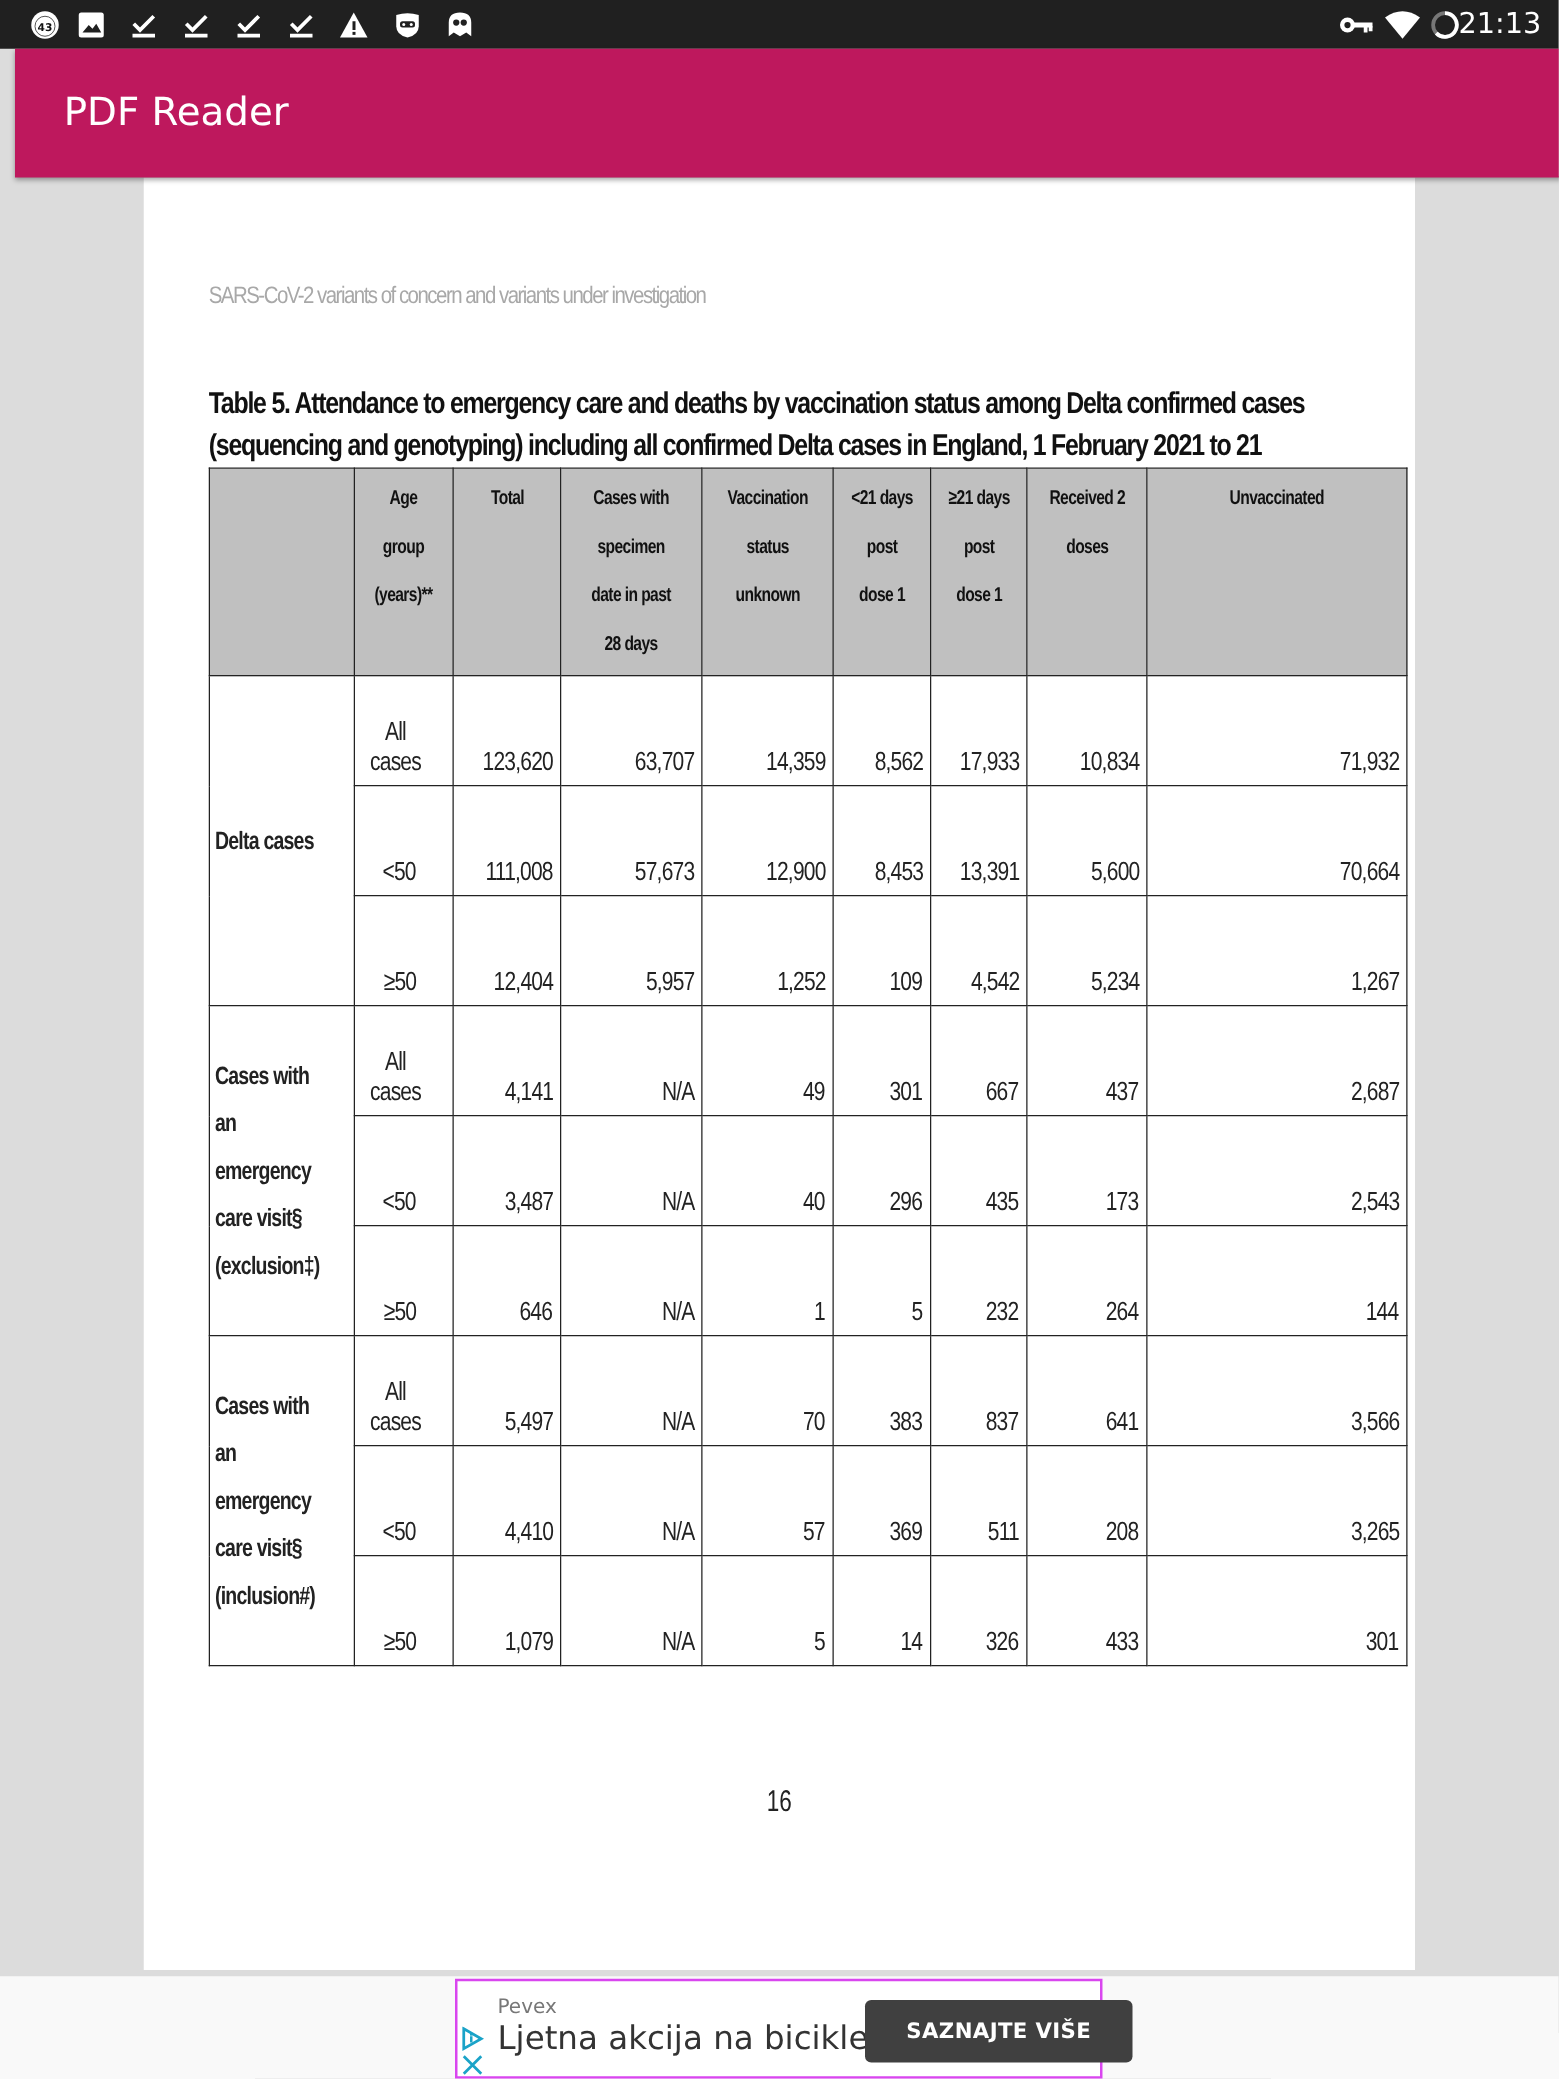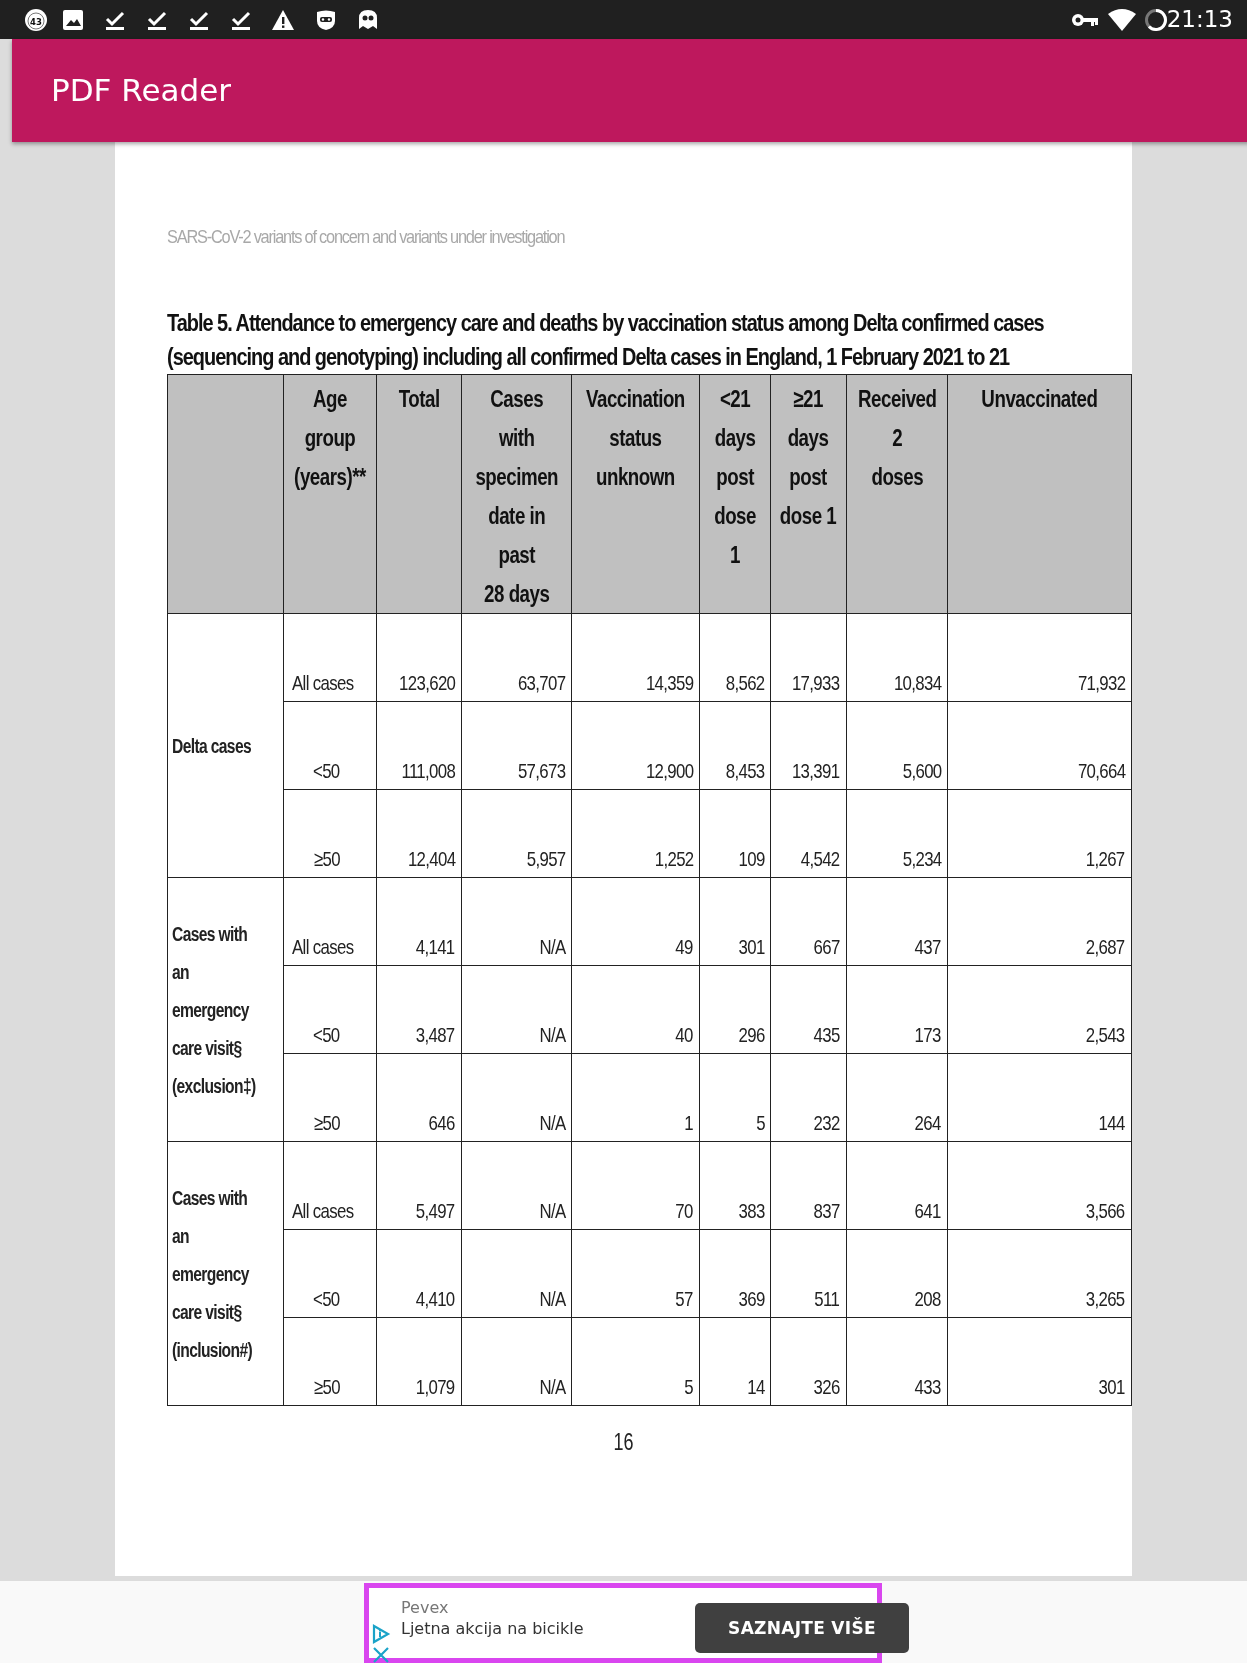--- a/index.html
+++ b/index.html
@@ -18,40 +18,40 @@
   
   #viewport { position: absolute; left: 0; top: 142px; width: 1247px; height: 1440px; background: #dcdcdc; }
   #page { position: absolute; left: 115px; top: 0; width: 1017px; height: 1434px; background: #fff; }
 
   .running-header { position: absolute; left: 52px; top: 84px; font-size: 19px; color: #a8a8a8; letter-spacing: -1.4px; transform: scaleX(0.86); transform-origin: left; white-space: nowrap; }
   .table-caption { position: absolute; left: 52px; top: 164px; width: 1060px; font-size: 24px; font-weight: bold; color: #111; line-height: 34px; letter-spacing: -1.2px; transform: scaleX(0.83); transform-origin: left; }
 
   
   #data-table { position: absolute; left: 52px; top: 232px; border-collapse: collapse; table-layout: fixed; }
   #data-table th, #data-table td { border: 1.5px solid #222; }
-  #data-table th { background: #c0c0c0; vertical-align: top; font-weight: bold; font-size: 24px; line-height: 39px; color: #111; padding-top: 4px; text-align: center; }
+  #data-table th { background: #c0c0c0; vertical-align: top; font-weight: bold; font-size: 16px; line-height: 39px; color: #111; padding-top: 4px; text-align: center; }
   #data-table th span { display: inline-block; transform: scaleX(0.78); letter-spacing: -0.6px; white-space: pre-line; }
   #data-table thead tr { height: 166px; }
   #data-table tbody tr { height: 88px; }
   #data-table td { vertical-align: bottom; font-size: 21px; color: #222; padding: 0 6px 6px 6px; letter-spacing: -0.8px; }
   #data-table td .sq { display: inline-block; transform: scaleX(0.8); }
   #data-table td.num { text-align: right; }
   #data-table td.num .sq { transform-origin: right; }
   #data-table td.age { text-align: center; }
   #data-table td.age .sq { transform-origin: left; }
   #data-table td.group { vertical-align: middle; text-align: left; line-height: 38px; font-size: 20px; padding: 0 4px; font-weight: bold; }
   #data-table td.group .sq { transform-origin: left; white-space: pre-line; transform: scaleX(0.78); }
 
   .page-number { position: absolute; left: 0; width: 100%; top: 1286px; text-align: center; font-size: 24px; color: #222; transform: scaleX(0.75); }
 
   
   #ad-area { position: absolute; left: 0; top: 1581px; width: 1247px; height: 82px; background: #f9f9f9; }
-  #ad-banner { position: absolute; left: 364px; top: 2px; width: 518px; height: 80px; background: #fff; border: 5px solid #d946ef; }
+  #ad-banner { position: absolute; left: 364px; top: 2px; width: 518px; height: 80px; background: #fff; border: 2px solid #d946ef; }
   .ad-brand { position: absolute; left: 32px; top: 10px; font-size: 16px; color: #777; font-family: "DejaVu Sans", sans-serif; }
-  .ad-headline { position: absolute; left: 32px; top: 31px; font-size: 16px; color: #333; font-family: "DejaVu Sans", sans-serif; }
+  .ad-headline { position: absolute; left: 32px; top: 31px; font-size: 26px; color: #333; font-family: "DejaVu Sans", sans-serif; }
   .ad-choices { position: absolute; left: 2px; top: 36px; width: 20px; height: 20px; }
   .ad-close { position: absolute; left: 3px; top: 58px; width: 18px; height: 18px; }
   #ad-cta { position: absolute; left: 326px; top: 15px; width: 214px; height: 50px; background: #404040; color: #fff; border: none; border-radius: 5px; font-size: 17px; font-family: "DejaVu Sans", sans-serif; font-weight: bold; letter-spacing: 0.3px; }
 </style>
 </head>
 <body>
 
 <div id="status-bar">
   <span class="sb-icon" style="left:24px;">
     <svg width="24" height="24" viewBox="0 0 24 24">

